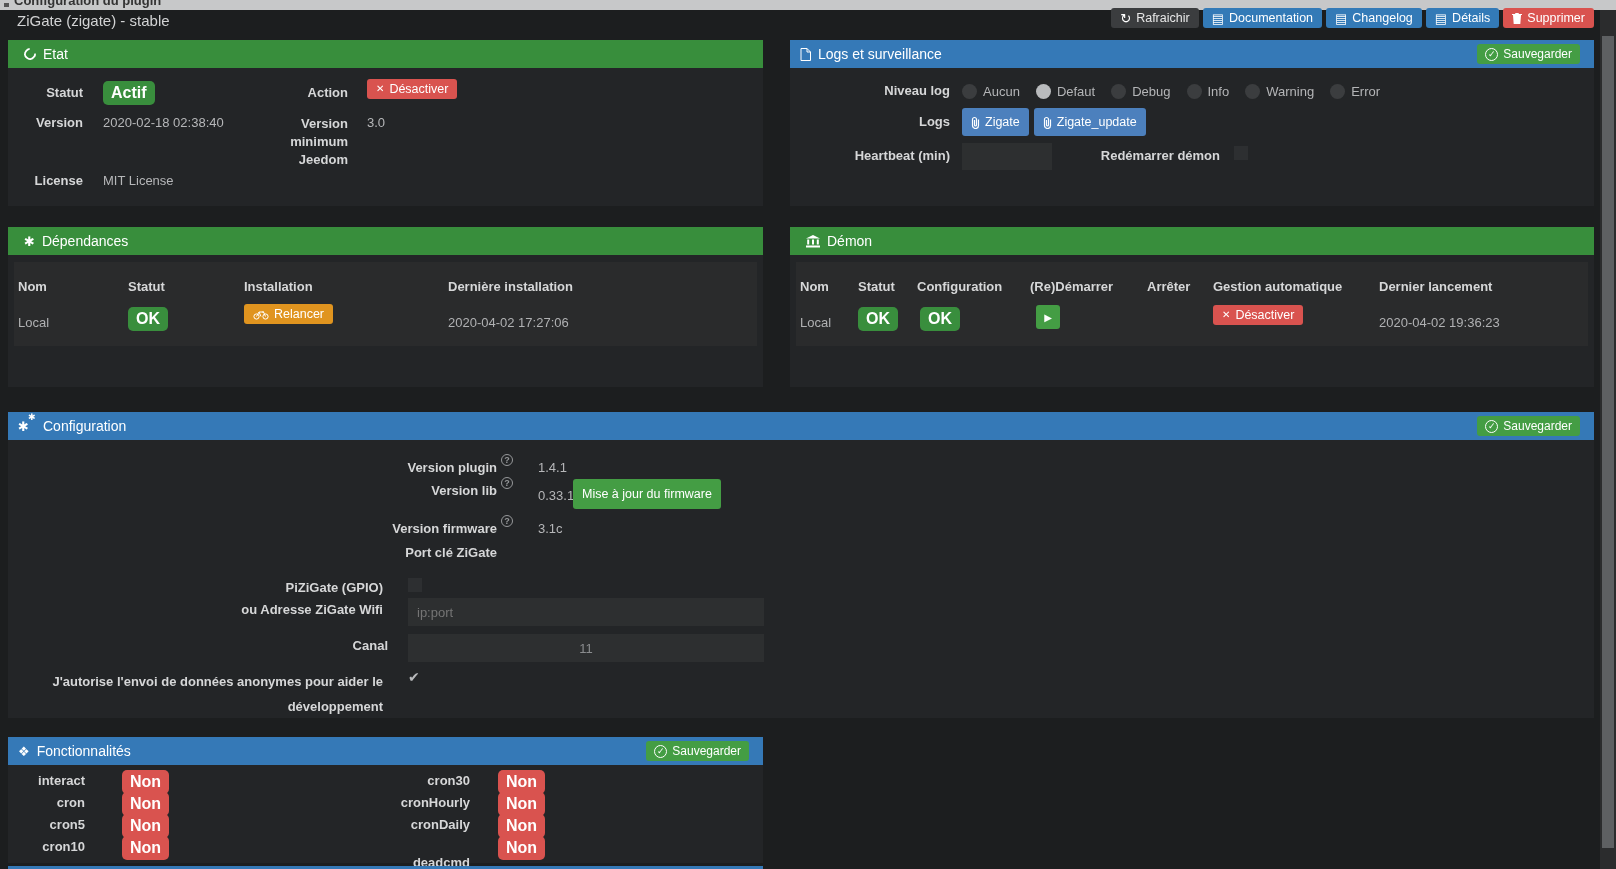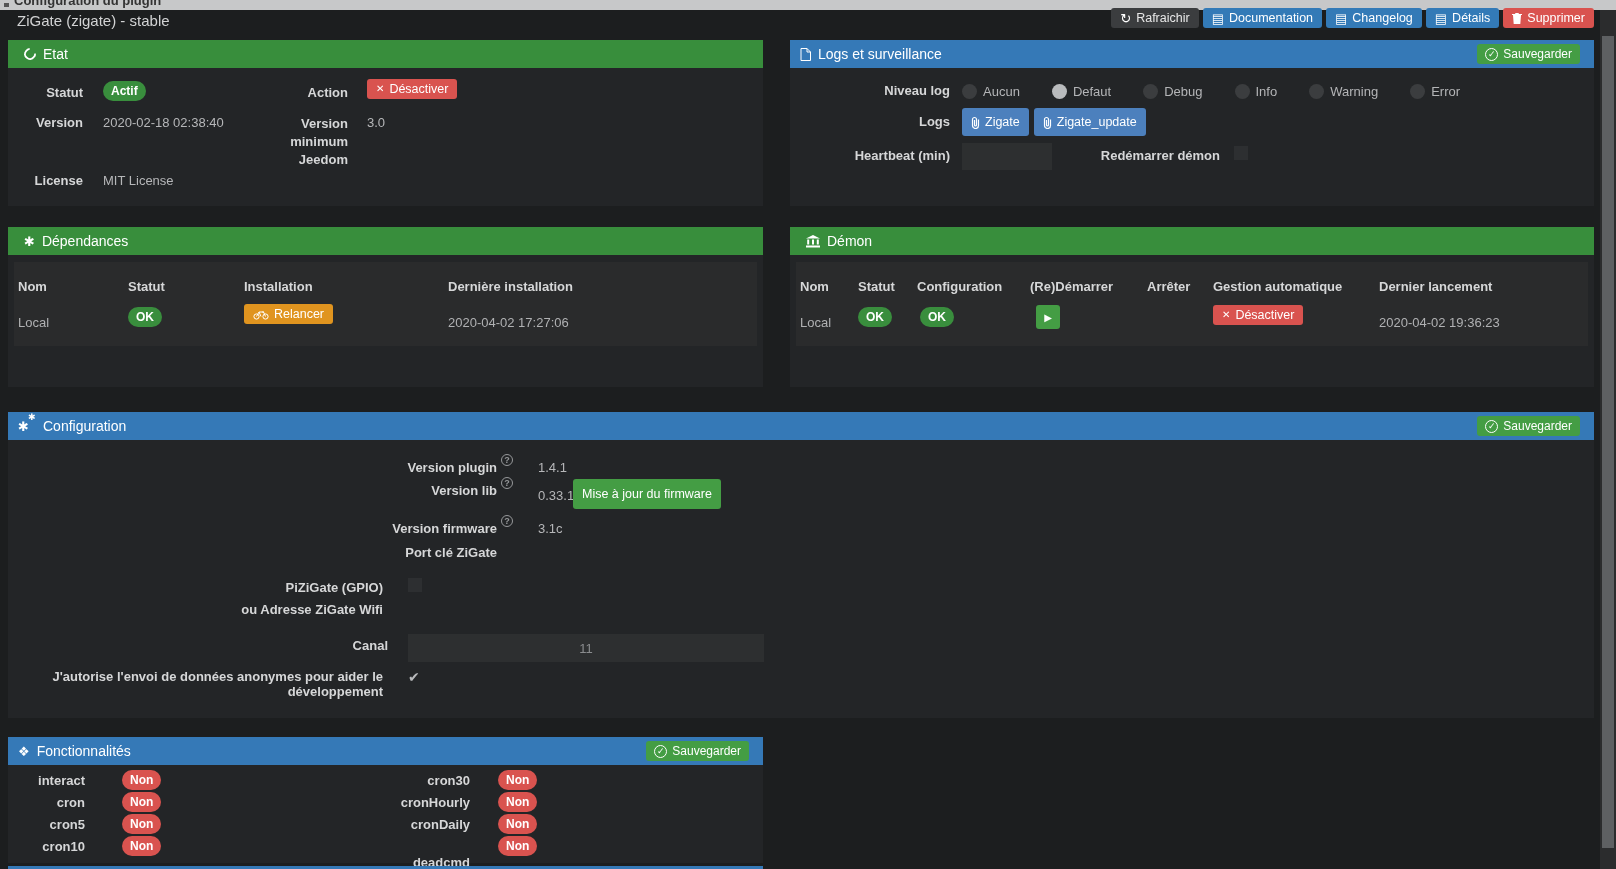--- a/index.html
+++ b/index.html
@@ -44,21 +44,21 @@
   .gears2 { position:relative; display:inline-block; width:18px; }
   .gears2 .g2 { position:absolute; left:10px; top:-4px; font-size:9px; }
 
   .lbl { position:absolute; font-size:13px; font-weight:bold; color:#d6d7d8; text-align:right; }
   .val { position:absolute; font-size:13px; color:#b6b7b9; }
   .pre { white-space:pre-line; line-height:18px; }
   .th  { position:absolute; font-size:13px; font-weight:bold; color:#d6d7d8; }
   .td  { position:absolute; font-size:13px; color:#b0b1b3; }
 
   .badge { display:inline-flex; align-items:center; justify-content:center; padding:3px 8px;
-           border-radius:10px; font-size:12px; font-weight:bold; color:#fff; min-width:28px; }
+           border-radius:5px; font-size:16px; font-weight:bold; color:#fff; min-width:28px; }
   .bg-green { background:#398e3d; }
   .bg-red   { background:#d9534f; }
 
   .tablebg { position:absolute; background:#2a2b2c; }
 
   .radio { width:15px; height:15px; border-radius:50%; background:#3b3d3f; display:inline-block; flex:none; }
   .radio.selected { background:#b9bbbd; }
   .radio-item { display:flex; align-items:center; gap:6px; font-size:13px; color:#b4b5b7; }
 
   .cb { position:absolute; width:14px; height:14px; background:#2d2f31; }
@@ -148,21 +148,21 @@
         <path fill="none" stroke="#fff" d="M1 .5h6L10.5 4v8.5H1z"></path>
         <path fill="none" stroke="#fff" d="M7 .5V4h3.5"></path>
       </svg>
     <span class="ptitle">Logs et surveillance</span>
     <span class="btn btn-green save-btn">
       <span class="save-ic">✓</span>
       <span>Sauvegarder</span>
     </span>
   </div>
   <div class="lbl" style="left:0;width:160px;top:43px;">Niveau log</div>
-  <div style="position:absolute;left:172px;top:44px;display:flex;gap:32px;">
+  <div style="position:absolute;left:172px;top:44px;display:flex;gap:16px;">
     <span class="radio-item">
         <span class="radio"></span>
         <span>Aucun</span>
       </span>
     <span class="radio-item">
         <span class="radio selected"></span>
         <span>Defaut</span>
       </span>
     <span class="radio-item">
         <span class="radio"></span>
@@ -283,25 +283,26 @@
   <div class="lbl" style="left:289px;width:200px;top:109px;">Version firmware</div>
   <span class="help" style="left:493px;top:103px;">?</span>
   <div class="val" style="left:530px;top:109px;">3.1c</div>
 
   <div class="lbl" style="left:289px;width:200px;top:133px;">Port clé ZiGate</div>
 
   <div class="lbl" style="left:175px;width:200px;top:168px;">PiZiGate (GPIO)</div>
   <span class="cb" style="left:400px;top:166px;"></span>
 
   <div class="lbl" style="left:175px;width:200px;top:190px;">ou Adresse ZiGate Wifi</div>
+  <input class="input" style="left: 400px; top: 186px; width: 356px; height: 28px;" placeholder="ip:port">
 
   <div class="lbl" style="left:175px;width:205px;top:226px;">Canal</div>
   <input class="input" style="left: 400px; top: 222px; width: 356px; height: 28px; text-align: center;" value="11">
 
-  <div class="lbl pre" style="left:0;width:375px;top:257px;line-height:15px;">J'autorise l'envoi de données anonymes pour aider le
+  <div class="lbl pre" style="left:0;width:375px;top:257px;line-height:25px;">J'autorise l'envoi de données anonymes pour aider le
 développement</div>
   <span class="checkmark" style="left:400px;top:257px;">✔</span>
 </div>
 
 <div class="panel" style="left:8px;top:737px;width:755px;height:126px;">
   <div class="phead blue">
     <span class="ic">❖</span>
     <span class="ptitle">Fonctionnalités</span>
     <span class="btn btn-green save-btn">
       <span class="save-ic">✓</span>

